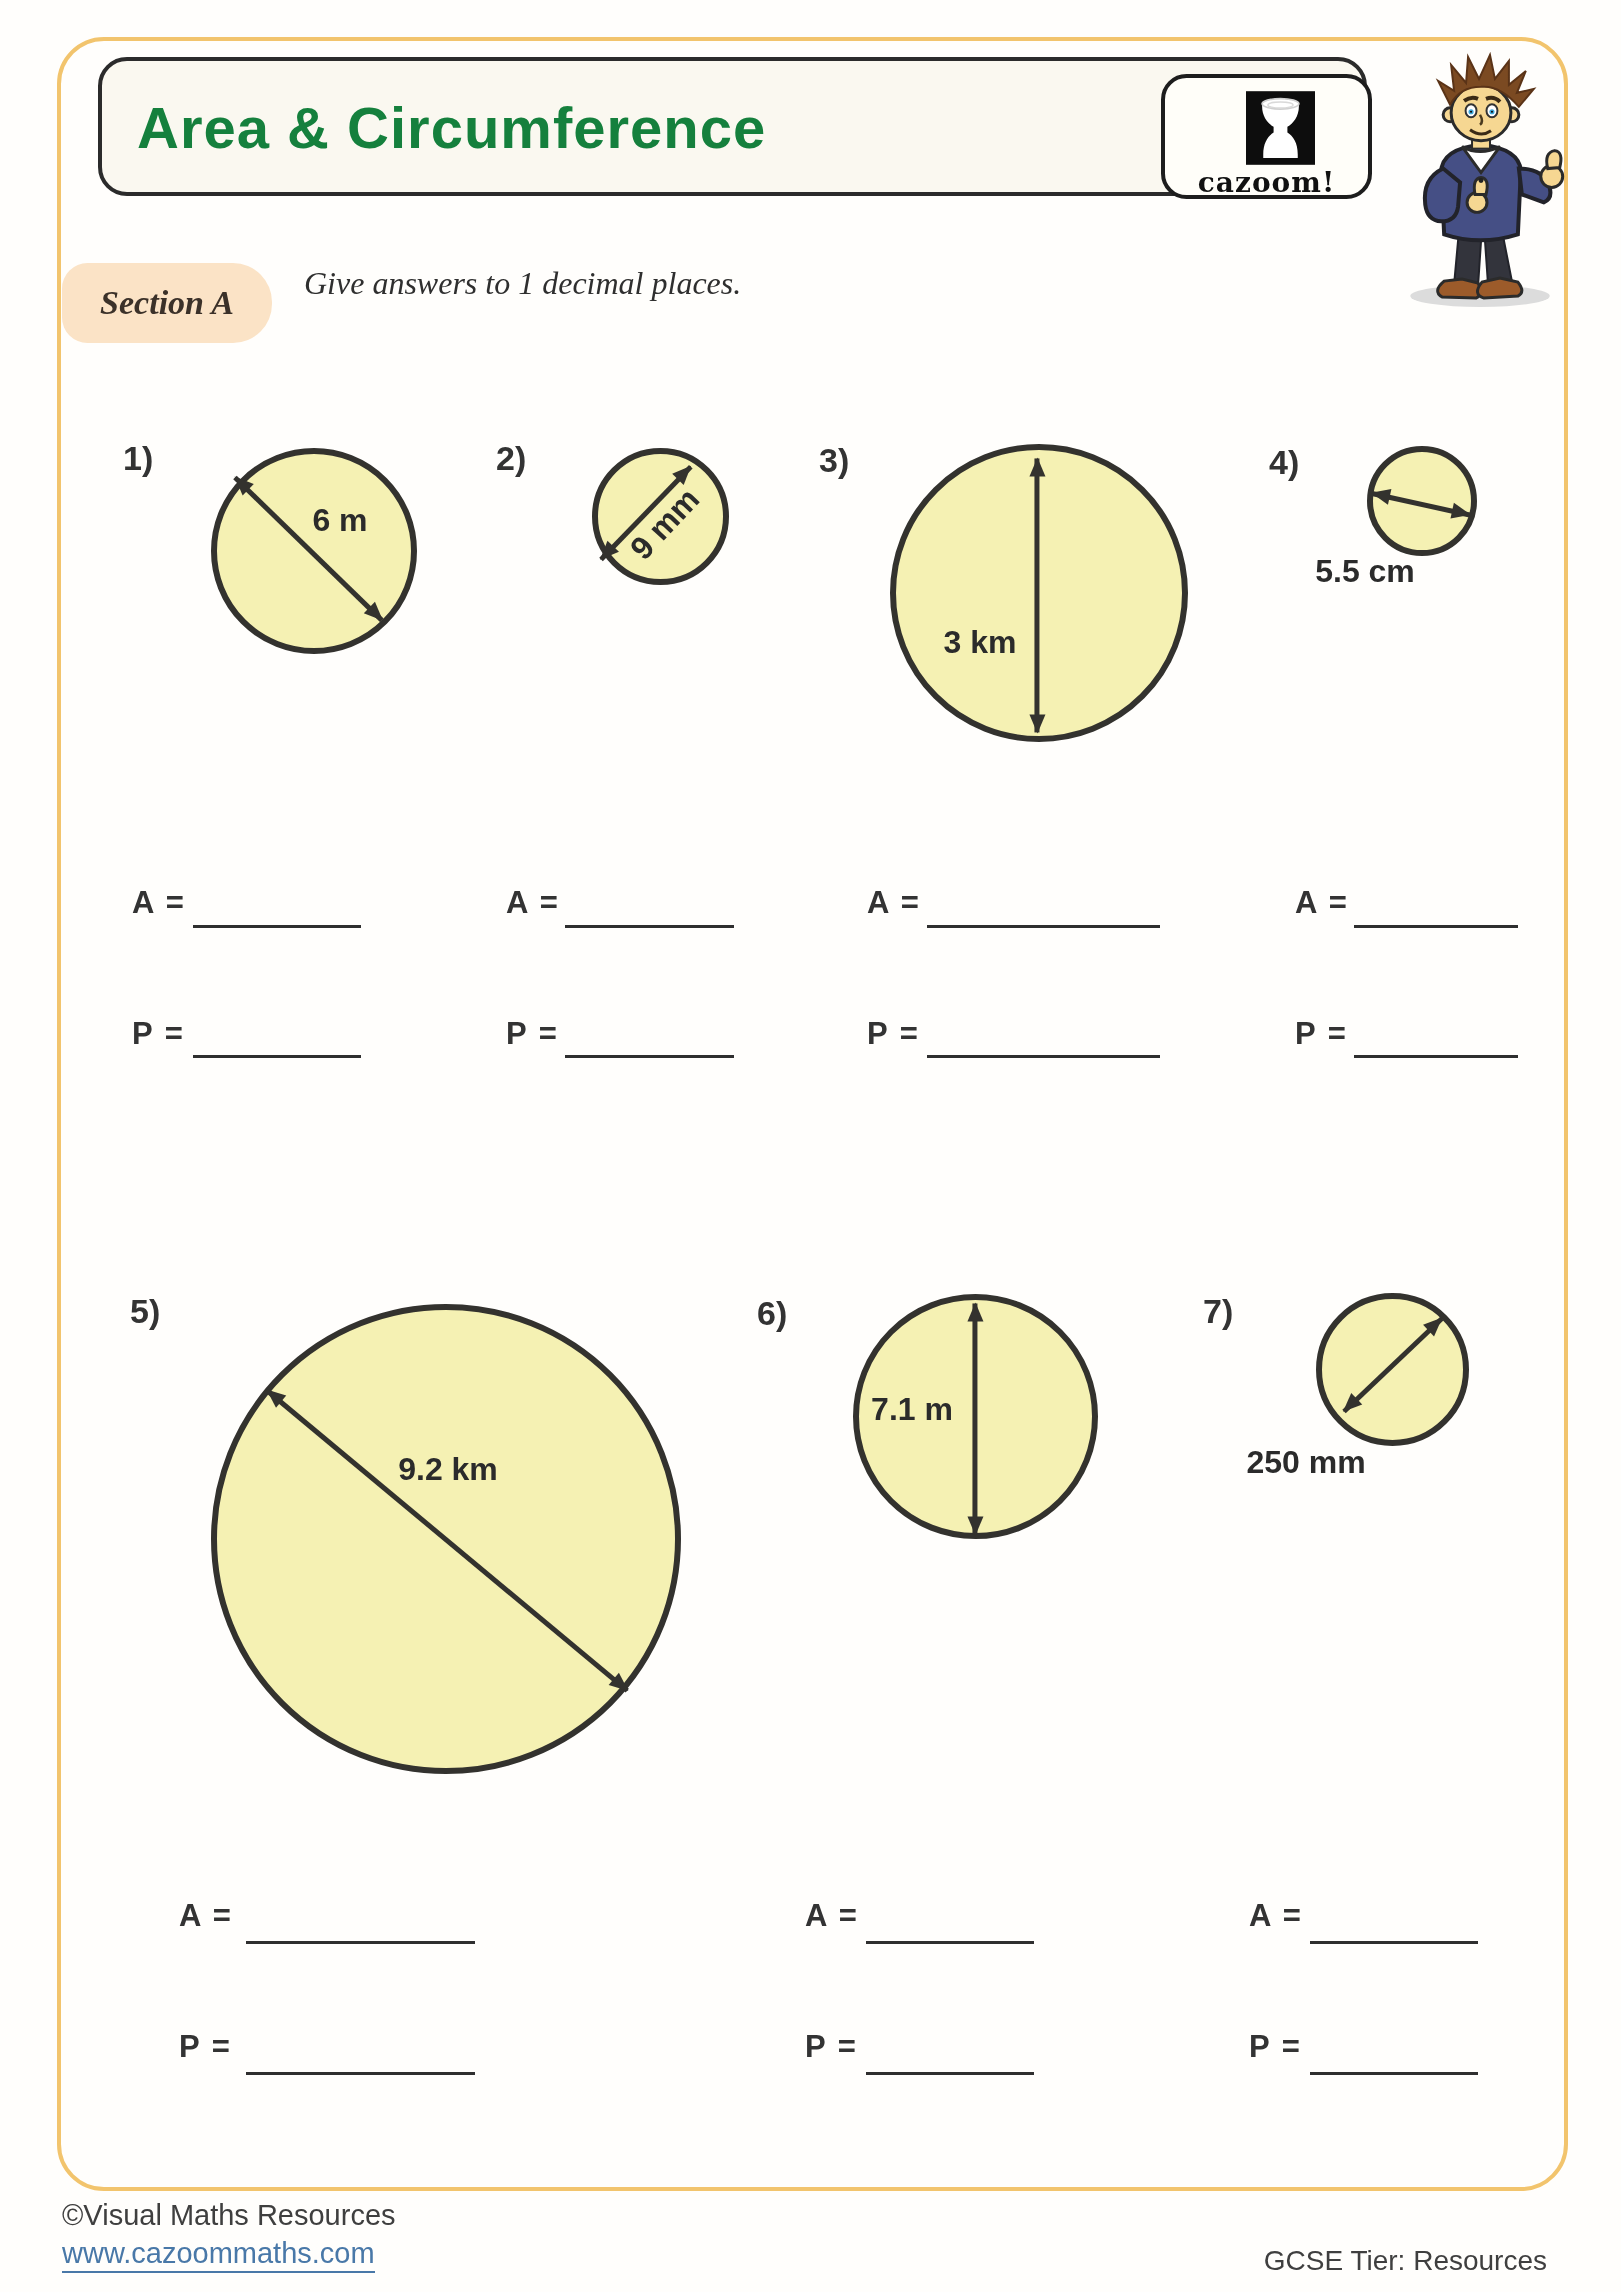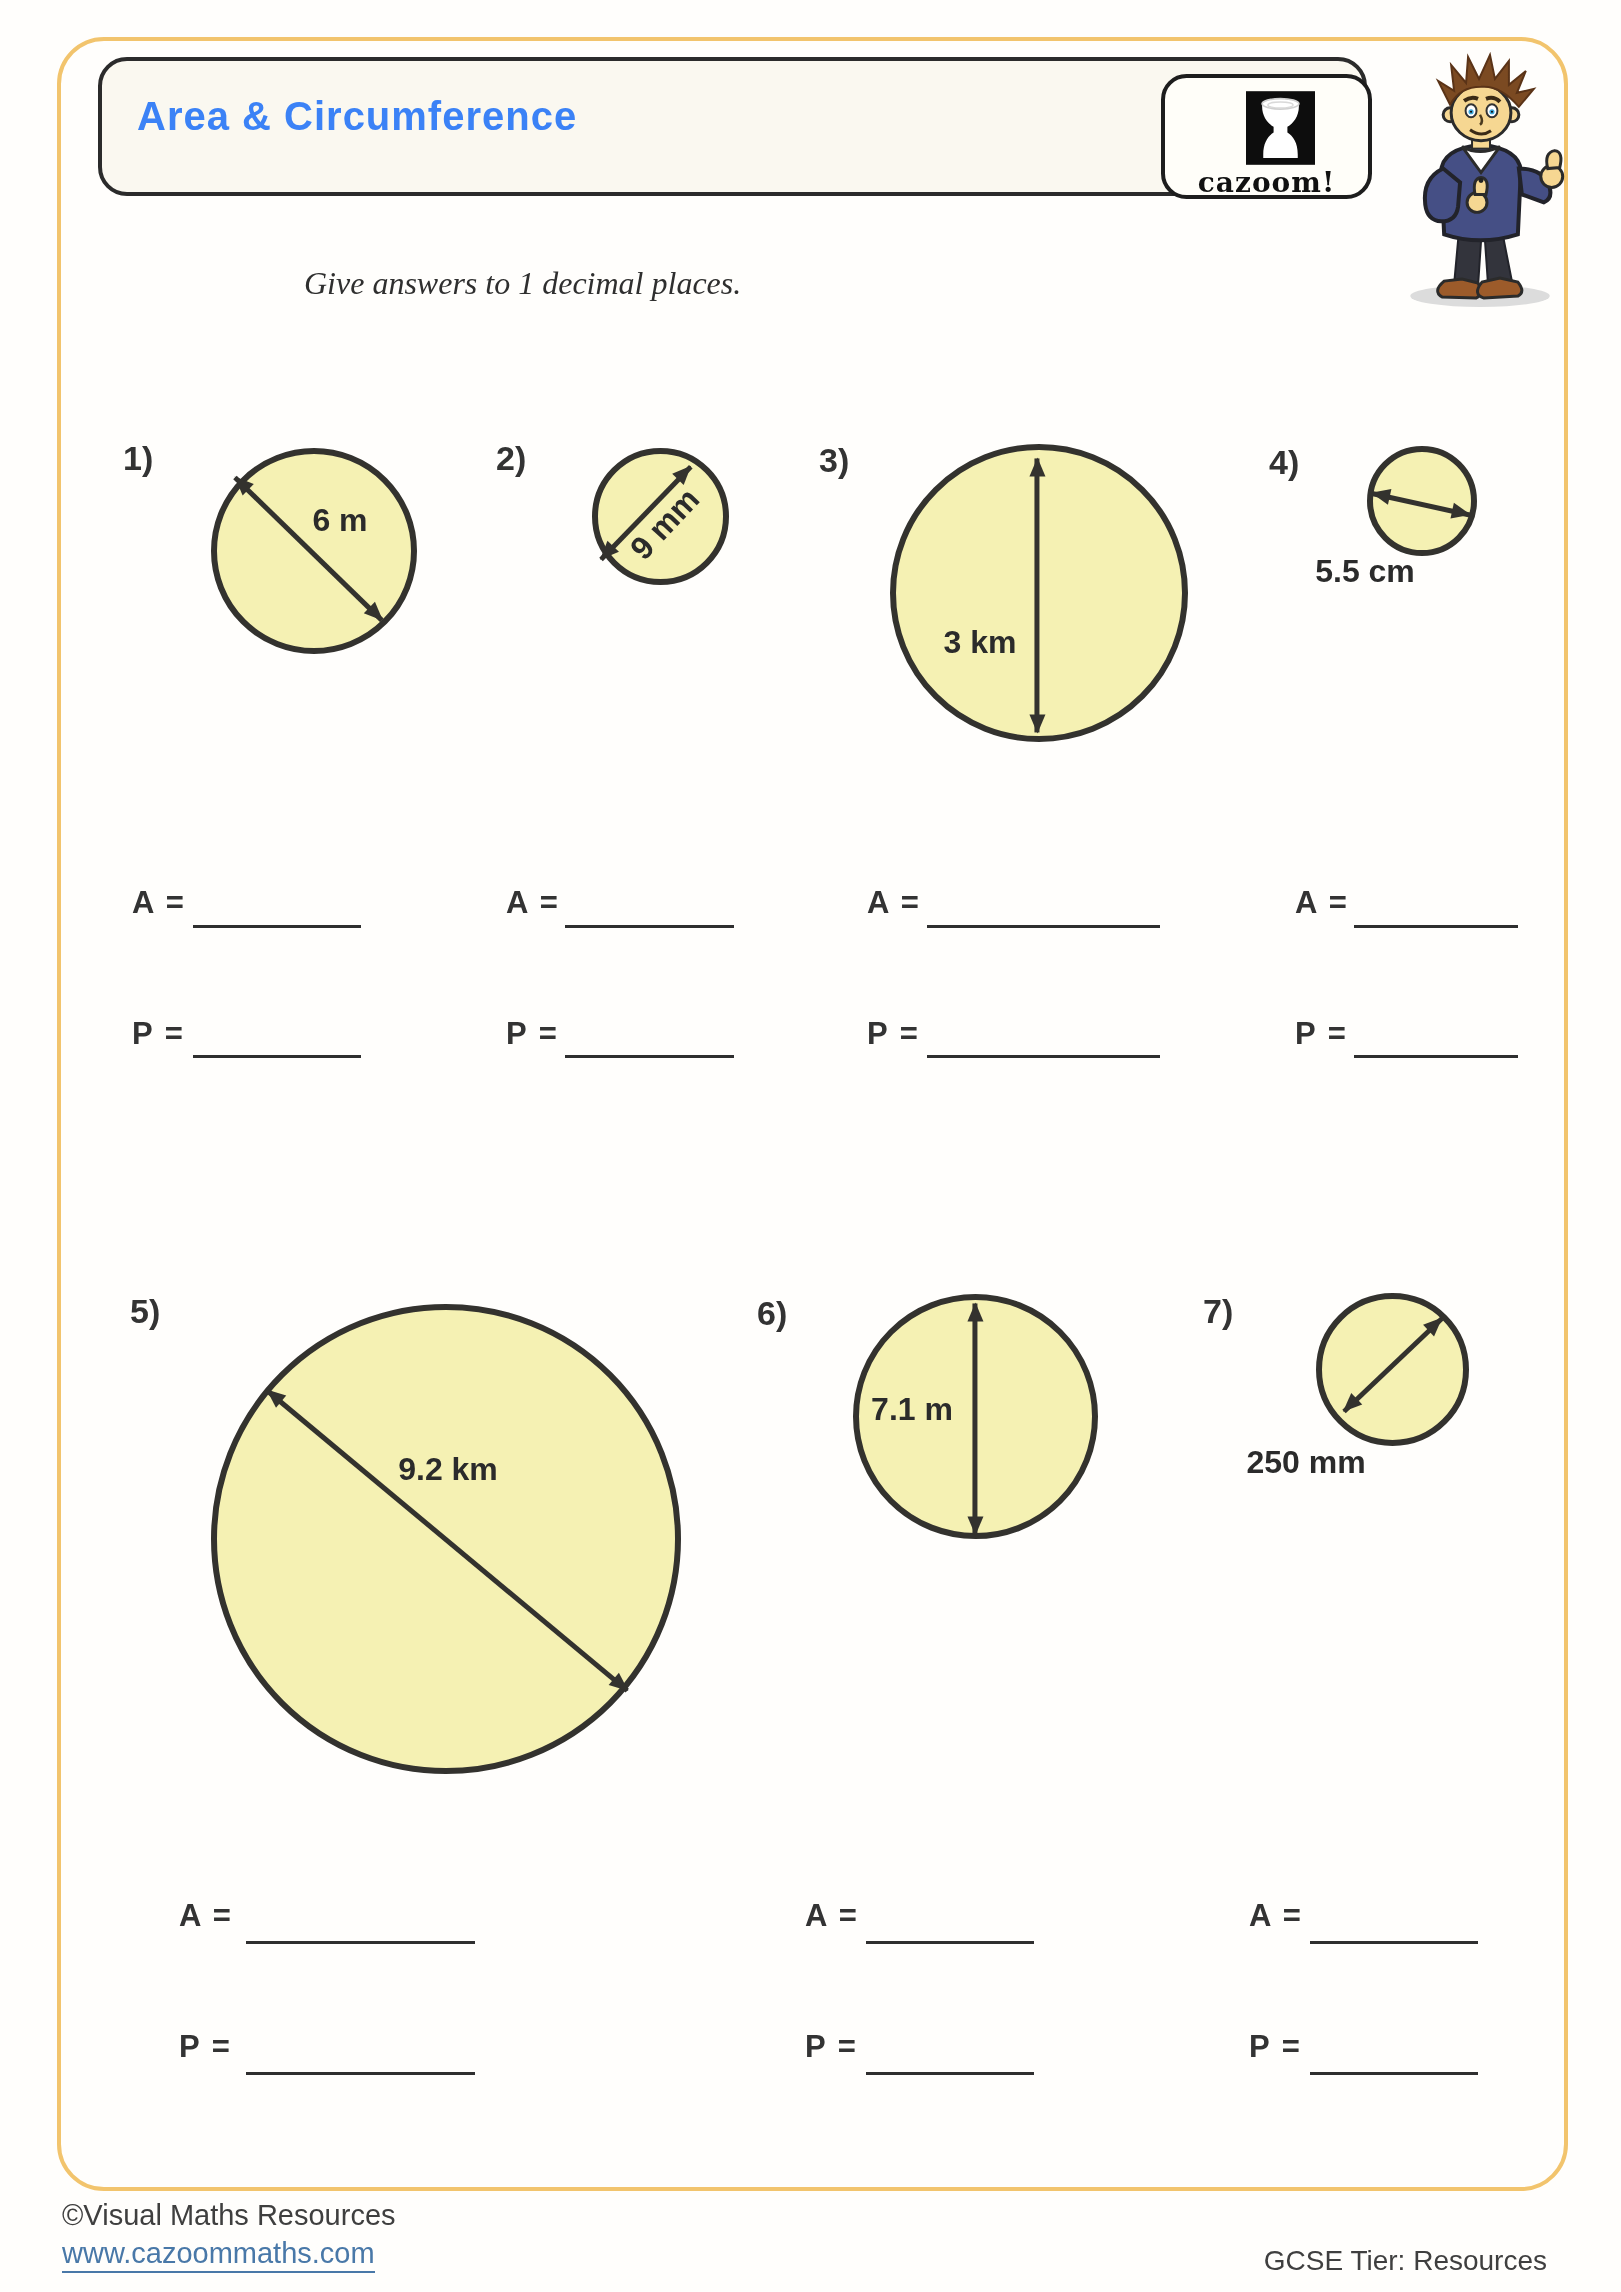--- a/index.html
+++ b/index.html
@@ -3,21 +3,21 @@
 <meta charset="utf-8">
 <style>
   html,body{margin:0;padding:0;background:#fff;}
   .sheet{position:relative;width:1621px;height:2293px;background:#fffefc;overflow:hidden;
          font-family:"Liberation Sans", sans-serif;color:#3a3a3a;}
   .page-border{position:absolute;left:57px;top:37px;width:1511px;height:2154px;
          border:4.9px solid #F2C46D;border-radius:47px;box-sizing:border-box;}
   
   .header-box{position:absolute;left:98px;top:57px;width:1269px;height:139px;background:#FAF8F0;
          border:4.9px solid #2b2b2b;border-radius:29px;box-sizing:border-box;}
-  .title{position:absolute;left:137px;top:94px;font-size:40px;font-weight:bold;color:#3b82f6;letter-spacing:1px;}
+  .title{position:absolute;left:137px;top:94px;font-size:58px;font-weight:bold;color:#15803d;letter-spacing:1px;}
   .logo-box{position:absolute;left:1161px;top:74px;width:211px;height:125px;background:#FFFEF9;
          border:4.9px solid #1d1d1d;border-radius:25.5px;box-sizing:border-box;}
   .logo-square{position:absolute;left:81px;top:12.7px;width:69px;height:74px;}
   .logo-word{position:absolute;left:0;right:0;top:88px;text-align:center;
          font-family:"DejaVu Serif", serif;font-weight:bold;font-size:28px;color:#111;letter-spacing:1px;}
   .mascot{position:absolute;left:1380px;top:51px;width:210px;height:259px;}
   
   .section-tab{position:absolute;left:62px;top:263px;width:210px;height:80px;background:#FBE3C6;
          border-radius:25.5px 39px 39px 25.5px;display:flex;align-items:center;justify-content:center;}
   .section-tab span{font-family:"Liberation Serif", serif;font-style:italic;font-weight:bold;
@@ -90,20 +90,23 @@
     <ellipse cx="91" cy="60" rx="5.5" ry="6.5" fill="#fff" stroke="#333" stroke-width="2"></ellipse>
     <ellipse cx="112" cy="60" rx="5.5" ry="6.5" fill="#fff" stroke="#333" stroke-width="2"></ellipse>
     <circle cx="91" cy="61" r="2.6" fill="#3fa9dc"></circle>
     <circle cx="112" cy="61" r="2.6" fill="#3fa9dc"></circle>
     <circle cx="91" cy="61" r="1.1" fill="#111"></circle>
     <circle cx="112" cy="61" r="1.1" fill="#111"></circle>
     <path d="M100 64 q4 7 0 10" fill="none" stroke="#4a3a1e" stroke-width="2.5"></path>
     <path d="M90 79 q11 8 21 1" fill="none" stroke="#3a2a16" stroke-width="3"></path>
   </svg>
 
+  <div class="section-tab">
+    <span>Section A</span>
+  </div>
   <div class="instructions">
     <div>Give answers to 1 decimal places.</div>
   </div>
 
   <div class="qnum" style="left:123px;top:439px;">1)</div>
   <div class="circle" style="left:211px;top:448px;width:206px;height:206px;"></div>
   <div class="dim-arrow" style="left:235px;top:475px;width:205px;transform:rotate(44.2deg);"></div>
   <div class="dim-label" style="left:340px;top:520px;">6 m</div>
 
   <div class="qnum" style="left:496px;top:439px;">2)</div>

